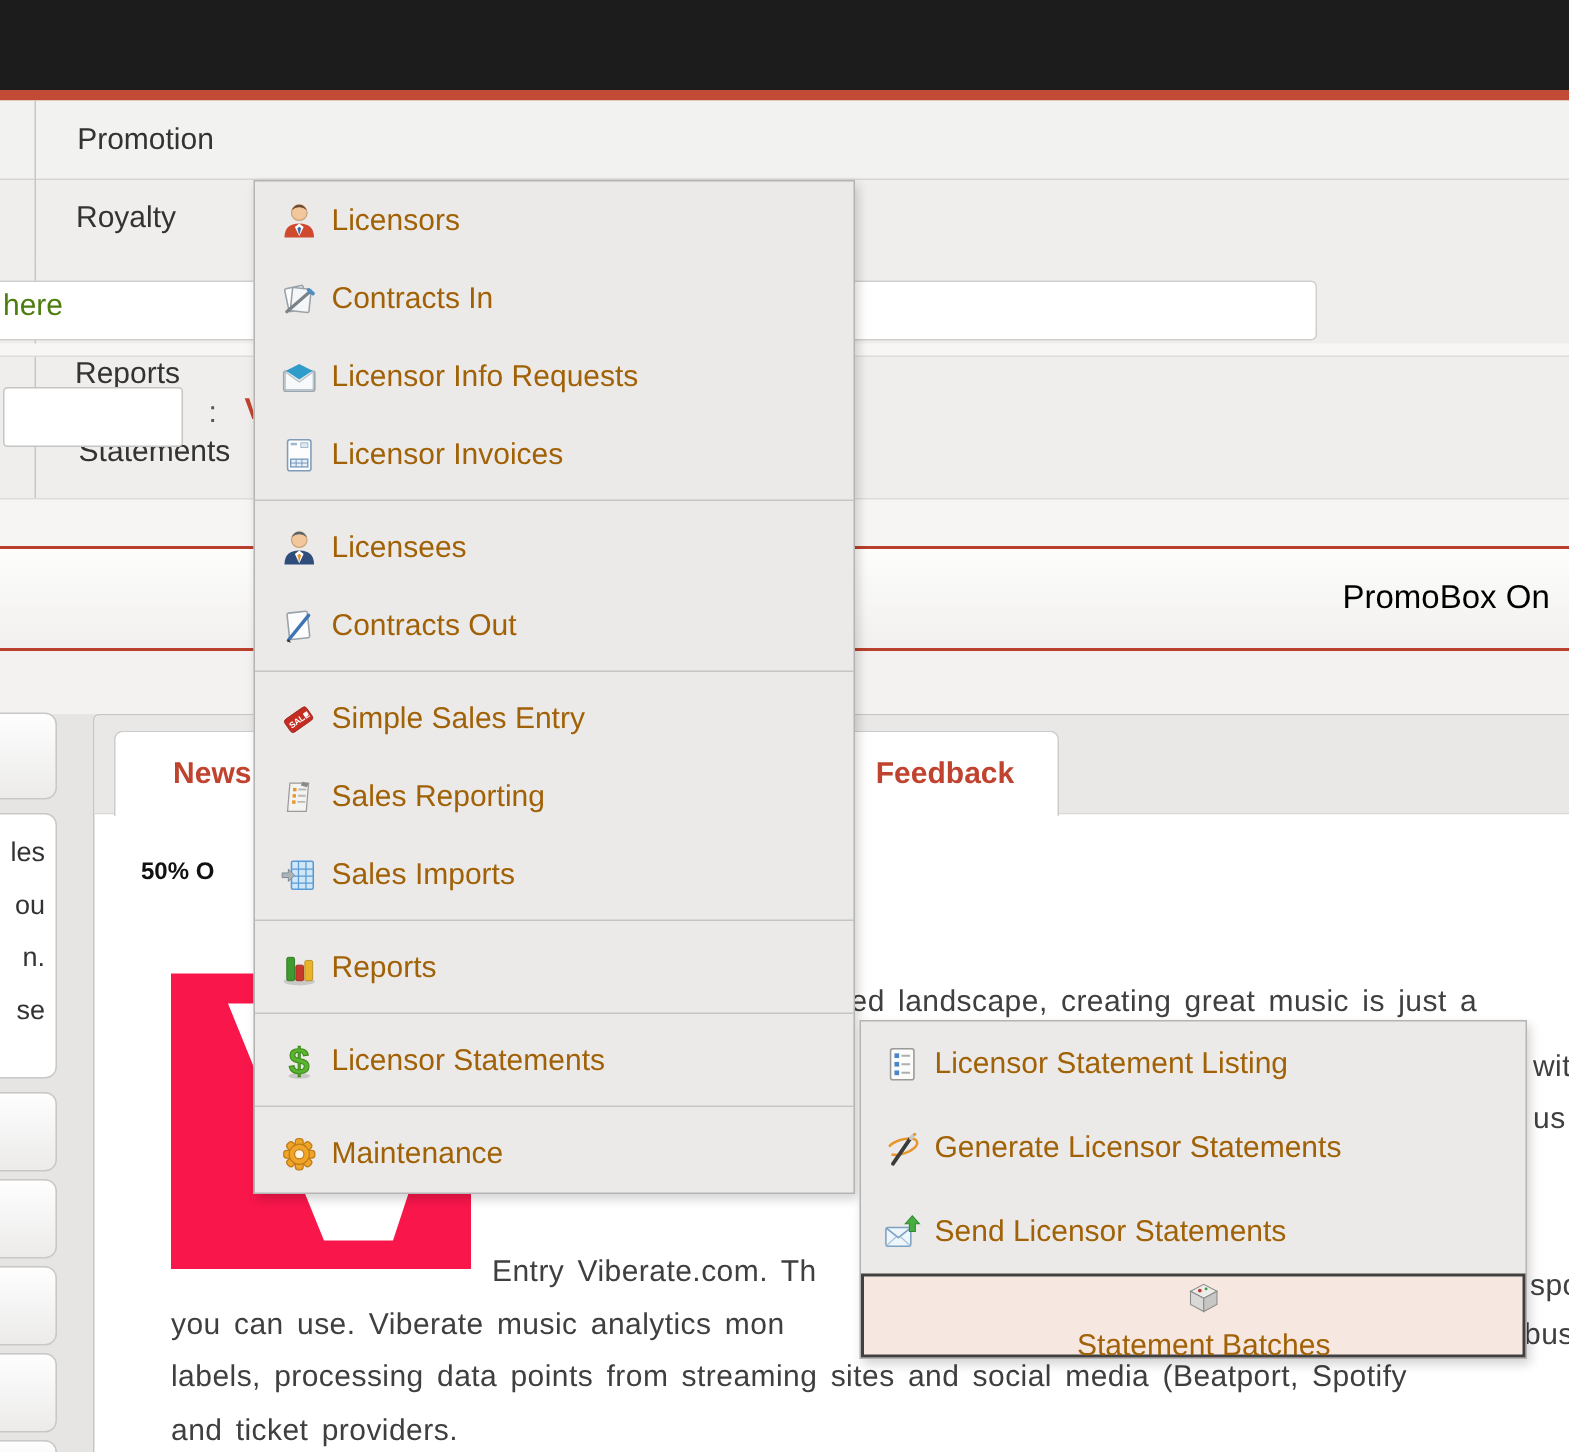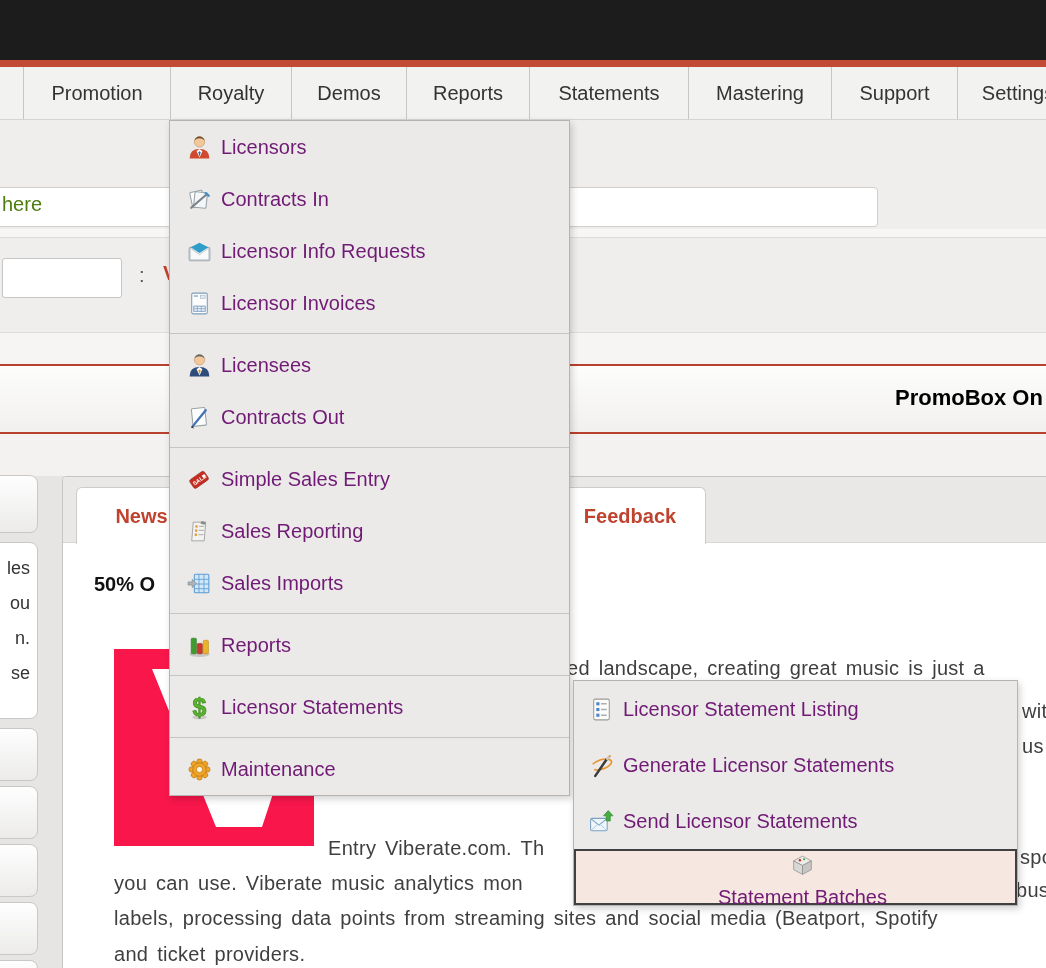--- a/index.html
+++ b/index.html
@@ -3,64 +3,64 @@
 <meta charset="utf-8">
 <style>
   html,body{margin:0;padding:0;}
   body{width:1046px;height:968px;overflow:hidden;position:relative;
        font-family:"Liberation Sans",sans-serif;background:#efeeed;}
   .abs{position:absolute;}
   
   .top-black{left:0;top:0;width:100%;height:60px;background:#1d1c1c;}
   .top-red{left:0;top:60px;width:100%;height:7px;background:#c24b36;}
   .navbar{left:0;top:67px;width:100%;height:53px;background:#f2f2f1;
-          border-bottom:1px solid #d6d5d4;display:flex;padding-left:23px;box-sizing:border-box;}
+          border-bottom:1px solid #d6d5d4;display:flex;padding-left:23px;box-sizing:border-box;flex-direction:column;}
   .nav-item{height:100%;display:flex;align-items:center;justify-content:center;
             border-left:1px solid #c7c6c5;font-size:20px;color:#333;cursor:pointer;flex:0 0 auto;}
   
   .search-bar{left:-12px;top:187px;width:890px;height:40px;background:#fff;
               border:1px solid #d0cfce;border-radius:4px;box-sizing:border-box;}
   .here-link{left:2px;top:193px;color:#4d7c0f;font-size:20px;}
   .strip-line{left:0;top:229px;width:100%;height:8px;background:#f7f6f5;border-bottom:1px solid #dddcdb;}
   .filter-input{left:2px;top:258px;width:120px;height:40px;background:#fff;
                 border:1px solid #c6c5c4;border-radius:3px;box-sizing:border-box;}
   .colon{left:139px;top:264px;font-size:20px;color:#555;}
   .red-frag{left:163px;top:262px;color:#c0432f;font-size:20px;font-weight:bold;}
   
   .white-zone{left:0;top:332px;width:100%;height:32px;background:#f6f5f4;border-top:1px solid #dddcdb;}
   .banner{left:0;top:364px;width:100%;height:70px;background:linear-gradient(#fdfdfc,#f1f0ee);
           border-top:2px solid #b8402c;border-bottom:2px solid #b8402c;box-sizing:border-box;}
-  .banner-title{left:895px;top:385px;font-size:22px;font-weight:bold;color:#000;white-space:nowrap;}
+  .banner-title{left:895px;top:385px;font-size:22px;font-weight:normal;color:#000;white-space:nowrap;}
   .below-banner{left:0;top:434px;width:100%;height:42px;background:#f3f2f1;}
   .content-bg{left:0;top:476px;width:100%;height:492px;background:#e6e5e4;}
   
   .lbox{left:-10px;width:48px;border:1px solid #c9c8c7;border-radius:0 8px 8px 0;
         background:linear-gradient(#fefefe,#ecebea);box-sizing:border-box;}
   .lbox.flat{background:#fff;}
   .lbox-text{padding:8px 7px 0 0;text-align:right;font-size:18px;color:#333;line-height:35px;}
   
   .news-panel{left:62px;top:476px;width:1000px;height:524px;background:#fff;
               border:1px solid #c6c5c4;border-radius:4px 4px 0 0;}
   .tab-strip{position:absolute;left:0;top:0;right:0;height:65px;background:#e9e8e7;
              border-bottom:1px solid #d8d7d6;border-radius:4px 4px 0 0;}
   .tab{position:absolute;top:10px;height:56px;background:#fff;border:1px solid #ccc;border-bottom:none;
        border-radius:6px 6px 0 0;display:flex;align-items:center;justify-content:center;
        font-weight:bold;font-size:20px;color:#c0432f;z-index:2;cursor:pointer;padding-left:13px;}
   .tab-news{left:13px;width:103px;}
   .tab-feedback{left:478px;width:150px;text-align:right;}
-  .headline{position:absolute;left:31px;top:96px;font-weight:bold;font-size:20px;color:#111;white-space:nowrap;}
+  .headline{position:absolute;left:31px;top:96px;font-weight:bold;font-size:16px;color:#111;white-space:nowrap;}
   .viberate-box{position:absolute;left:51px;top:172px;width:200px;height:197px;background:#f9164b;}
   .ptext{position:absolute;font-size:20px;color:#3f3f3f;white-space:nowrap;
          word-spacing:3px;letter-spacing:0.3px;}
   
   .menu{left:169px;top:120px;width:399px;background:#ebeae9;border:1px solid #b5b4b3;
         box-shadow:2px 3px 7px rgba(0,0,0,0.18);z-index:10;}
   .mi{height:52px;display:flex;align-items:center;gap:8px;padding-left:16px;cursor:pointer;}
   .mi svg,.si svg{width:27px;height:27px;flex:0 0 auto;}
-  .mi span,.si span{font-size:20px;color:#701a75;white-space:nowrap;}
+  .mi span,.si span{font-size:20px;color:#a16207;white-space:nowrap;}
   .msep{border-top:1px solid #c6c5c4;margin:4px 0 5px 0;height:0;}
   .submenu{left:573px;top:680px;width:443px;background:#ebeae9;border:1px solid #b5b4b3;
            box-shadow:2px 3px 7px rgba(0,0,0,0.18);z-index:11;}
   .si{height:56px;display:flex;align-items:center;gap:8px;padding-left:14px;
       box-sizing:border-box;cursor:pointer;text-align:center;}
   .si.highlight{background:#f7e7e1;border:2px solid #404040;flex-direction:column;}
 </style>
 </head>
 <body>
 

